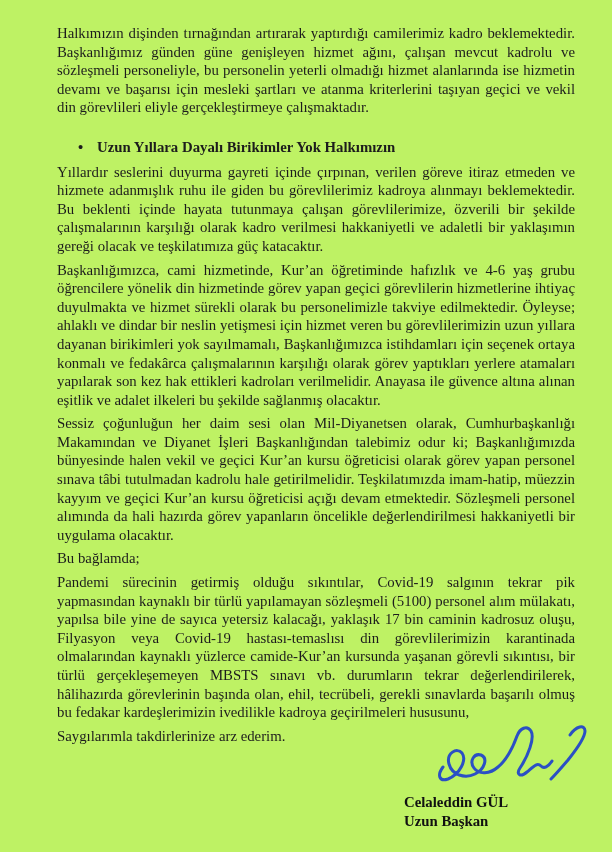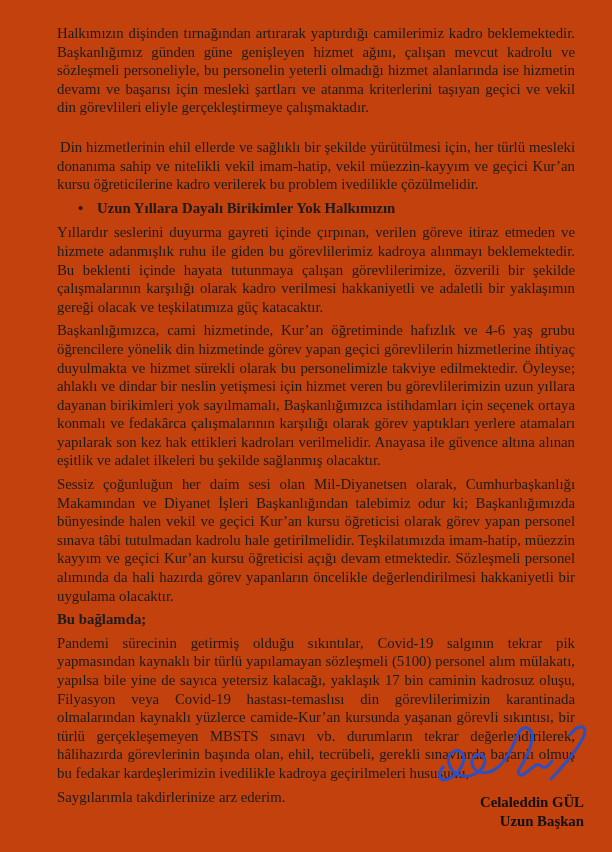--- a/index.html
+++ b/index.html
@@ -1,21 +1,21 @@
 <!DOCTYPE html>
 <html><head>
 <meta charset="utf-8">
 <style>
   html, body { margin: 0; padding: 0; background: #e8e8e8; }
   .page {
     position: relative;
     width: 612px;
     height: 852px;
     margin: 0 auto;
-    background: #c2410c;
+    background: #bef264;
     overflow: hidden;
     font-family: "Liberation Serif", "DejaVu Serif", serif;
   }
   .content {
     position: absolute;
     left: 57px;
     top: 24px;
     width: 518px;
     font-size: 14.8px;
     line-height: 18.6px;
@@ -30,53 +30,52 @@
   p.para-2 { text-indent: 3px; }
   .bullet-line {
     display: flex;
     font-weight: bold;
     margin: 1px 0 6px 0;
     padding-left: 21px;
     text-align: left;
   }
   .bullet-dot { flex: none; width: 19px; }
   .inline-heading {
-    font-weight: bold;
+    font-weight: normal;
     text-align: left !important;
     margin: 0 0 6px 0;
   }
   .closing-line { text-align: right; margin: 0; }
   .signature-wrap {
     position: absolute;
     left: 436px;
     top: 722px;
     width: 154px;
     height: 66px;
   }
   .sig-block {
     position: absolute;
     left: 404px;
     top: 793px;
     width: 180px;
-    text-align: right;
+    text-align: left;
     font-weight: bold;
     font-size: 14.8px;
     line-height: 19px;
     color: #111111;
   }
 </style>
 </head>
 <body>
 
 <div class="page">
   <div class="content">
 
     <p class="para-1">Halkımızın dişinden tırnağından artırarak yaptırdığı camilerimiz kadro beklemektedir. Başkanlığımız günden güne genişleyen hizmet ağını, çalışan mevcut kadrolu ve sözleşmeli personeliyle, bu personelin yeterli olmadığı hizmet alanlarında ise hizmetin devamı ve başarısı için mesleki şartları ve atanma kriterlerini taşıyan geçici ve vekil din görevlileri eliyle gerçekleştirmeye çalışmaktadır.</p>
 
-    <p class="para-2">Din hizmetlerinin ehil ellerde ve sağlıklı bir şekilde yürütülmesi için, her türlü mesleki donanıma sahip ve nitelikli vekil imam-hatip, vekil müezzin-kayyım ve geçici Kur’an kursu öğreticilerine kadro verilerek bu problem ivedilikle çözülmelidir.</p>
 
     <div class="bullet-line">
       <span class="bullet-dot">•</span>
       <span>Uzun Yıllara Dayalı Birikimler Yok Halkımızın</span>
     </div>
 
     <p>Yıllardır seslerini duyurma gayreti içinde çırpınan, verilen göreve itiraz etmeden ve hizmete adanmışlık ruhu ile giden bu görevlilerimiz kadroya alınmayı beklemektedir. Bu beklenti içinde hayata tutunmaya çalışan görevlilerimize, özverili bir şekilde çalışmalarının karşılığı olarak kadro verilmesi hakkaniyetli ve adaletli bir yaklaşımın gereği olacak ve teşkilatımıza güç katacaktır.</p>
 
     <p>Başkanlığımızca, cami hizmetinde, Kur’an öğretiminde hafızlık ve 4-6 yaş grubu öğrencilere yönelik din hizmetinde görev yapan geçici görevlilerin hizmetlerine ihtiyaç duyulmakta ve hizmet sürekli olarak bu personelimizle takviye edilmektedir. Öyleyse; ahlaklı ve dindar bir neslin yetişmesi için hizmet veren bu görevlilerimizin uzun yıllara dayanan birikimleri yok sayılmamalı, Başkanlığımızca istihdamları için seçenek ortaya konmalı ve fedakârca çalışmalarının karşılığı olarak görev yaptıkları yerlere atamaları yapılarak son kez hak ettikleri kadroları verilmelidir. Anayasa ile güvence altına alınan eşitlik ve adalet ilkeleri bu şekilde sağlanmış olacaktır.</p>
 

